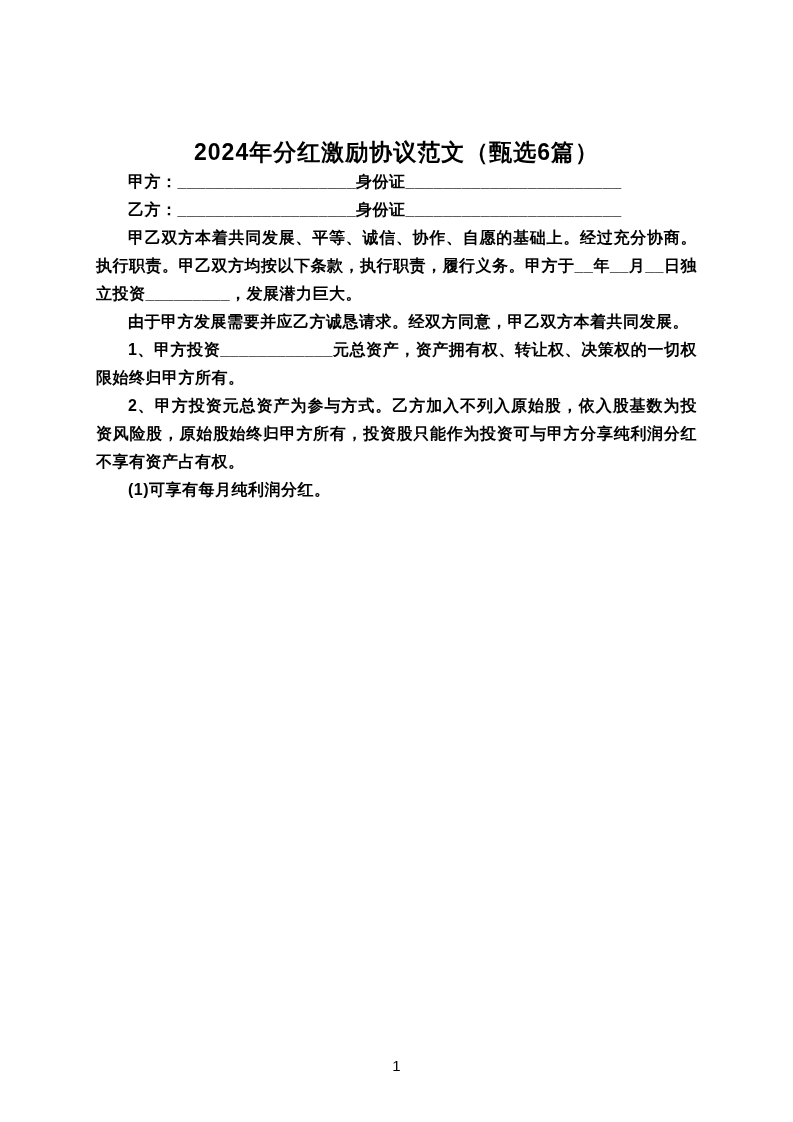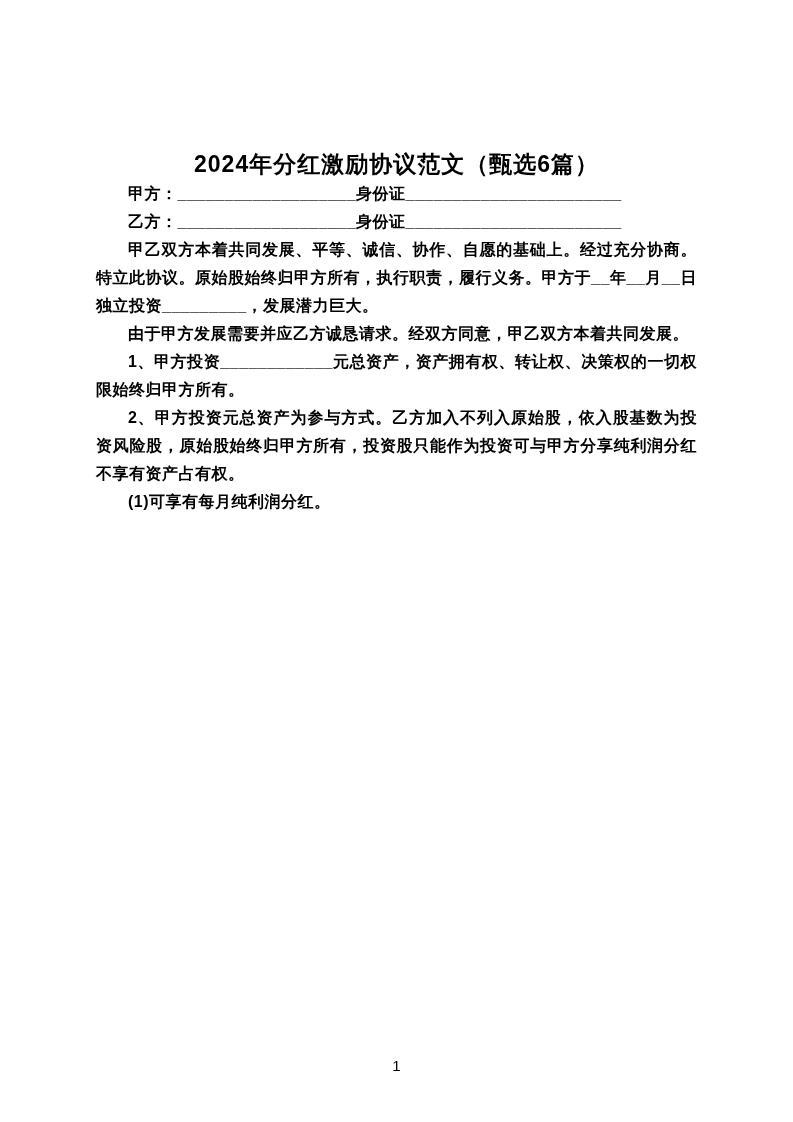--- a/index.html
+++ b/index.html
@@ -7,21 +7,21 @@
   body {
     font-family: "Liberation Sans", "DejaVu Sans", sans-serif;
     color: #000000;
   }
   .page {
     position: relative;
     width: 793px;
     height: 1122px;
     margin: 0 auto;
     background: #ffffff;
-    padding: 12px 96px;
+    padding: 0 96px;
     overflow: hidden;
   }
   .doc-title {
     margin-top: 136px;
     text-align: center;
     font-size: 23px;
     font-weight: bold;
     letter-spacing: 1px;
     line-height: 32px;
   }
@@ -57,21 +57,21 @@
 <body>
 
 <div class="page">
 
   <h1 class="doc-title">2024年分红激励协议范文（甄选6篇）</h1>
 
 
   <div class="body-text">
     <p class="blank-line-para">甲方：___________________身份证_______________________</p>
     <p class="blank-line-para">乙方：___________________身份证_______________________</p>
-    <p>甲乙双方本着共同发展、平等、诚信、协作、自愿的基础上。经过充分协商。特立此协议。原始股始终归甲方所有，执行职责，履行义务。甲方于__年__月__日独立投资_________，发展潜力巨大。</p>
+    <p>甲乙双方本着共同发展、平等、诚信、协作、自愿的基础上。经过充分协商。执行职责。甲乙双方均按以下条款，执行职责，履行义务。甲方于__年__月__日独立投资_________，发展潜力巨大。</p>
     <p>由于甲方发展需要并应乙方诚恳请求。经双方同意，甲乙双方本着共同发展。</p>
     <p>1、甲方投资____________元总资产，资产拥有权、转让权、决策权的一切权限始终归甲方所有。</p>
     <p>2、甲方投资元总资产为参与方式。乙方加入不列入原始股，依入股基数为投资风险股，原始股始终归甲方所有，投资股只能作为投资可与甲方分享纯利润分红不享有资产占有权。</p>
     <p>(1)可享有每月纯利润分红。</p>
   </div>
 
   <div class="page-number">1</div>
 
 </div>
 

